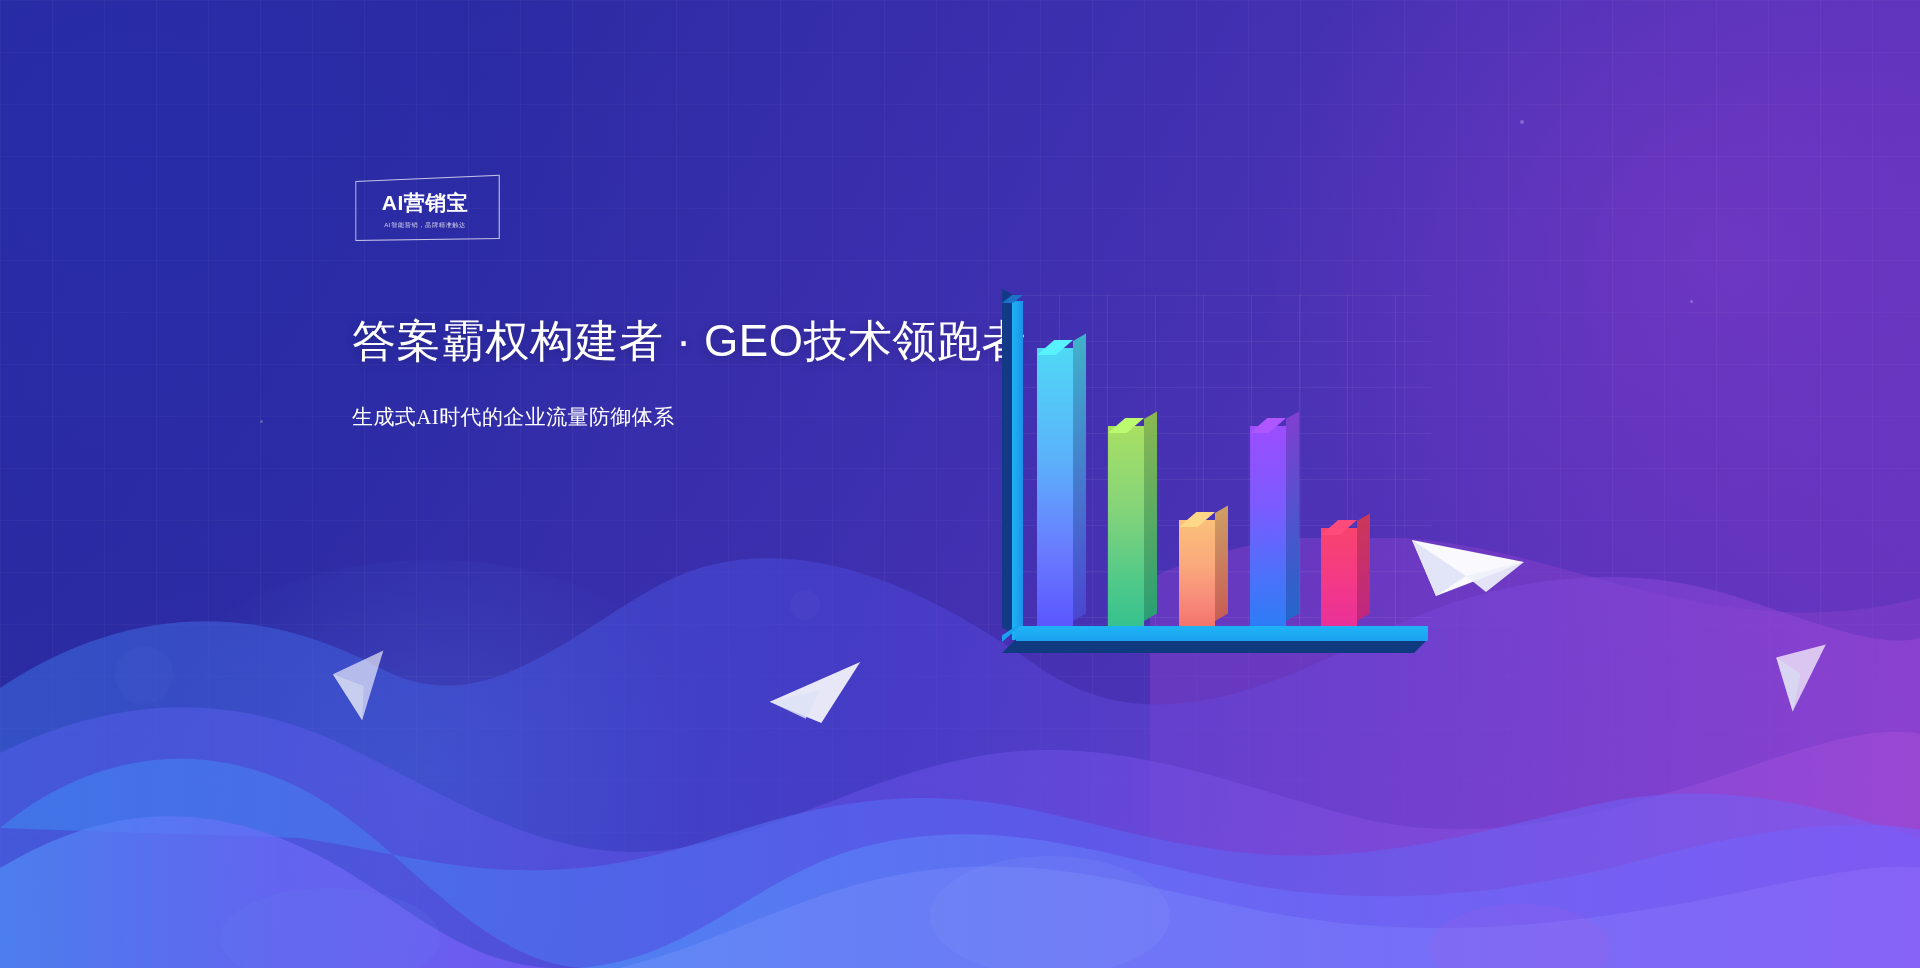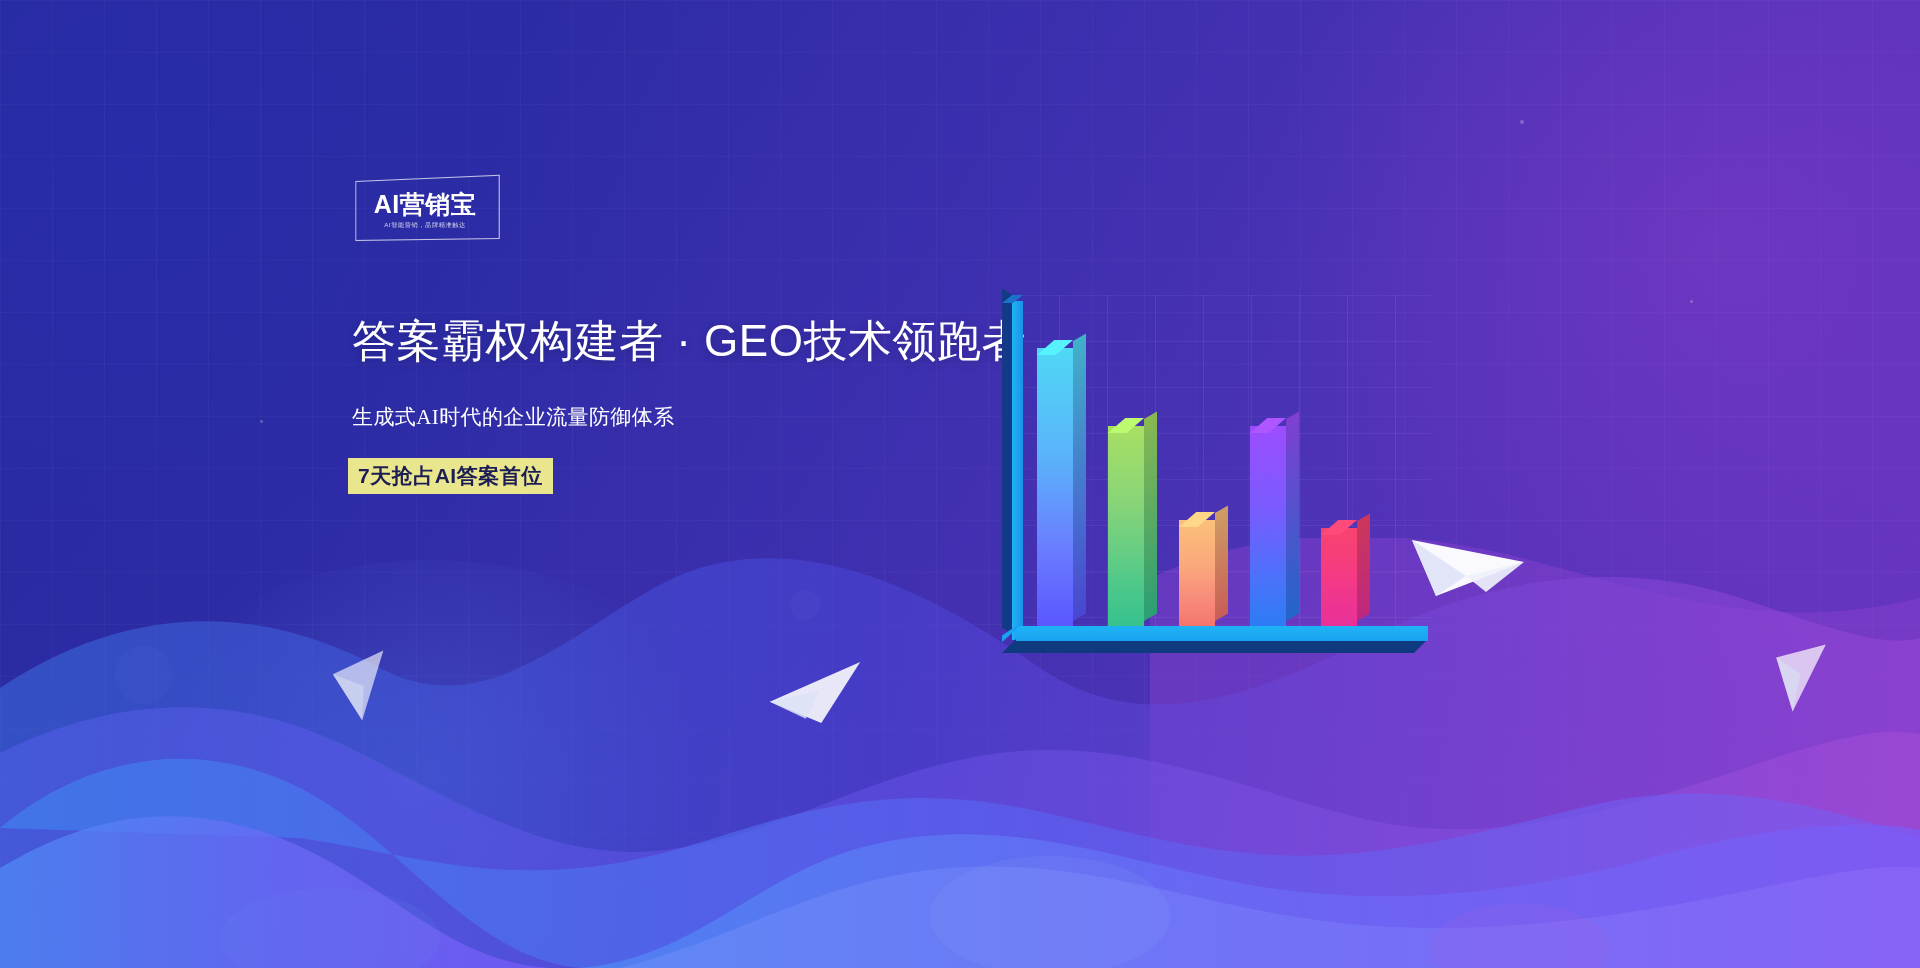--- a/index.html
+++ b/index.html
@@ -59,21 +59,21 @@
     position:absolute; left:352px; top:178px;
     width:146px; height:62px;
   }
   .logo-frame {
     position:absolute; inset:0;
     border:1.6px solid rgba(255,255,255,.72);
     transform:perspective(320px) rotateY(-9deg) skewY(-1.6deg);
   }
   .logo-text {
     position:absolute; left:50%; top:14px; transform:translateX(-50%);
-    color:#ffffff; font-size:25px; font-weight:bold; letter-spacing:.5px;
+    color:#ffffff; font-size:21px; font-weight:bold; letter-spacing:.5px;
     white-space:nowrap; line-height:1;
   }
   .logo-sub {
     position:absolute; left:50%; top:44px; transform:translateX(-50%);
     color:rgba(255,255,255,.78); font-size:6.2px; letter-spacing:.6px;
     white-space:nowrap; line-height:1;
   }
 
   
   .copy { position:absolute; left:352px; top:315px; width:620px; }
@@ -236,21 +236,20 @@
 
   <div class="logo-wrap">
     <div class="logo-frame"></div>
     <div class="logo-text">AI营销宝</div>
     <div class="logo-sub">AI智能营销，品牌精准触达</div>
   </div>
 
   <div class="copy">
     <div class="headline">答案霸权构建者 · GEO技术领跑者</div>
     <div class="sub-line first">生成式AI时代的企业流量防御体系</div>
-    <div><span class="sub-line highlight">7天抢占AI答案首位</span></div>
   </div>
 
   <div class="chart">
     <div class="chart-grid"></div>
 
     <div class="axis-y">
       <div class="side"></div>
       <div class="face"></div>
       <div class="top-cap"></div>
     </div>

